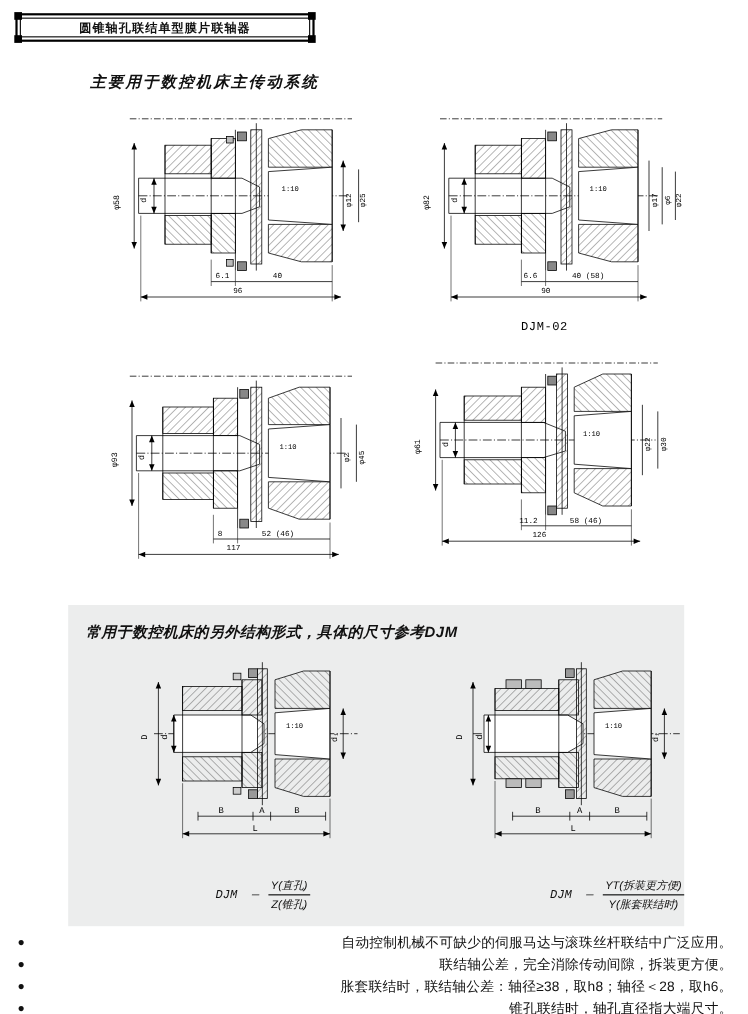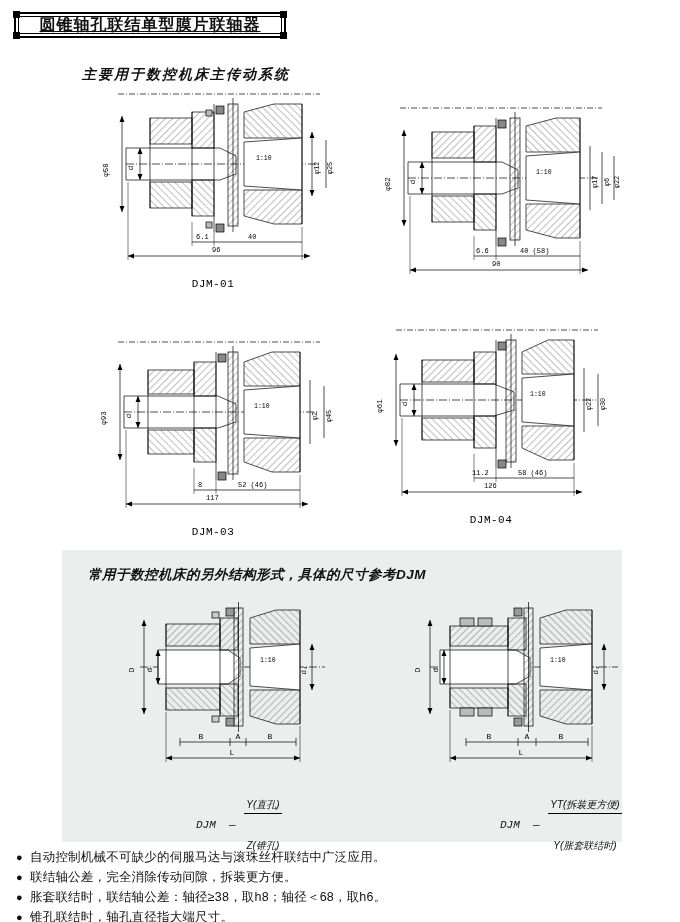--- a/index.html
+++ b/index.html
@@ -38,25 +38,24 @@
     border: 1px solid #000;
   }
   .title-text {
     position: absolute;
     left: 0; top: 0;
     width: 100%;
     height: 100%;
     display: flex;
     align-items: center;
     justify-content: center;
-    font-size: 16px;
+    font-size: 11px;
     font-weight: bold;
     letter-spacing: 1px;
     font-family: "Liberation Sans", sans-serif;
-    text-decoration: underline;
   }
   .title-corner {
     position: absolute;
     width: 7px;
     height: 7px;
     background: #000;
   }
   .tc-tl { left: -1px; top: -1px; }
   .tc-tr { right: -1px; top: -1px; }
   .tc-bl { left: -1px; bottom: -1px; }
@@ -65,21 +64,21 @@
   
   .subtitle {
     position: absolute;
     font-size: 14px;
     font-weight: bold;
     letter-spacing: 2px;
     font-style: italic;
   }
   #subtitle-main { left: 82px; top: 66px; }
   #subtitle-second {
-    left: 88px; top: 566px;
+    left: 78px; top: 566px;
     font-size: 13.5px;
     letter-spacing: 0.5px;
   }
 
   
   .gray-panel {
     position: absolute;
     left: 62px;
     top: 550px;
     width: 560px;
@@ -115,21 +114,21 @@
     line-height: 18px;
     margin-bottom: 2px;
     letter-spacing: 0.2px;
   }
   .bullet-dot {
     width: 14px;
     flex: 0 0 14px;
     font-size: 11px;
     line-height: 18px;
   }
-  .bullet-text { flex: 1; }
+  .bullet-text { flex: 1; text-align: right; }
 
   
   .formula {
     position: absolute;
     font-size: 11px;
     font-family: "Liberation Mono", monospace;
     font-style: italic;
   }
   .frac {
     display: inline-block;
@@ -140,21 +139,20 @@
   .frac .num {
     display: block;
     border-bottom: 1px solid #000;
     padding: 0 2px 1px 2px;
     font-size: 10px;
   }
   .frac .den {
     display: block;
     padding: 1px 2px 0 2px;
     font-size: 10px;
-    margin-top: 24px;
   }
   .cn { font-family: "Liberation Sans", sans-serif; font-size: 10px; }
 
   svg { display: block; }
   svg text {
     font-family: "Liberation Mono", monospace;
     fill: #000;
   }
 </style>
 </head>
@@ -169,21 +167,21 @@
   <div class="title-corner tc-bl"></div>
   <div class="title-corner tc-br"></div>
   <div class="title-text">圆锥轴孔联结单型膜片联轴器</div>
 </div>
 
 <div class="subtitle" id="subtitle-main">主要用于数控机床主传动系统</div>
 
 <div class="gray-panel"></div>
 <div class="subtitle" id="subtitle-second">常用于数控机床的另外结构形式，具体的尺寸参考DJM</div>
 
-<div class="figure" style="left:88px; top:82px; width:250px; height:210px;">
+<div class="figure" style="left:88px; top:96px; width:250px; height:210px;">
   <svg width="250" height="190" viewBox="0 0 250 190">
     <defs>
       <pattern id="h1" width="5" height="5" patternTransform="rotate(45)" patternUnits="userSpaceOnUse">
         <line x1="0" y1="0" x2="0" y2="5" stroke="#444" stroke-width="0.7"></line>
       </pattern>
       <pattern id="h2" width="5" height="5" patternTransform="rotate(-45)" patternUnits="userSpaceOnUse">
         <line x1="0" y1="0" x2="0" y2="5" stroke="#444" stroke-width="0.7"></line>
       </pattern>
     </defs>
     <g stroke="#000" fill="none" stroke-width="0.7">
@@ -244,21 +242,20 @@
       <text x="20" y="88" transform="rotate(-90 20 88)" text-anchor="middle">φ58</text>
       <text x="45" y="86" transform="rotate(-90 45 86)" text-anchor="middle">d</text>
       <text x="168" y="78" font-size="6.5">1:10</text>
       <text x="231" y="86" transform="rotate(-90 231 86)" text-anchor="middle" font-size="7">φ12</text>
       <text x="244" y="86" transform="rotate(-90 244 86)" text-anchor="middle" font-size="7">φ25</text>
       <text x="108" y="157" font-size="7">6.1</text>
       <text x="160" y="157" font-size="7">40</text>
       <text x="124" y="170" font-size="7">96</text>
     </g>
   </svg>
-  <div class="fig-caption" style="top:196px;">DJM-01</div>
 </div>
 
 <div class="figure" style="left:370px; top:96px; width:250px; height:210px;">
   <svg width="250" height="190" viewBox="0 0 250 190">
     <g stroke="#000" fill="none" stroke-width="0.7">
       <line x1="30" y1="12" x2="232" y2="12" stroke-dasharray="6,2,1,2"></line>
       <rect x="62" y="36" width="42" height="26" fill="url(#h1)"></rect>
       <rect x="62" y="100" width="42" height="26" fill="url(#h2)"></rect>
       <path d="M38 66 L132 66 L148 74 L148 92 L132 98 L38 98 Z" fill="#ffffff"></path>
       <line x1="38" y1="82" x2="230" y2="82" stroke-dasharray="8,2,1,2"></line>
@@ -299,20 +296,21 @@
       <text x="45" y="86" transform="rotate(-90 45 86)" text-anchor="middle">d</text>
       <text x="166" y="78" font-size="6.5">1:10</text>
       <text x="227" y="86" transform="rotate(-90 227 86)" text-anchor="middle" font-size="7">φ17</text>
       <text x="239" y="86" transform="rotate(-90 239 86)" text-anchor="middle" font-size="7">φ6</text>
       <text x="249" y="86" transform="rotate(-90 249 86)" text-anchor="middle" font-size="7">φ22</text>
       <text x="106" y="157" font-size="7">6.6</text>
       <text x="150" y="157" font-size="7">40 (58)</text>
       <text x="122" y="170" font-size="7">90</text>
     </g>
   </svg>
+  <div class="fig-caption" style="top:196px;">DJM-02</div>
 </div>
 
 <div class="figure" style="left:88px; top:330px; width:250px; height:210px;">
   <svg width="250" height="190" viewBox="0 0 250 190">
     <g stroke="#000" fill="none" stroke-width="0.7">
       <line x1="30" y1="12" x2="232" y2="12" stroke-dasharray="6,2,1,2"></line>
       <rect x="60" y="40" width="46" height="24" fill="url(#h1)"></rect>
       <rect x="60" y="100" width="46" height="24" fill="url(#h2)"></rect>
       <path d="M36 66 L130 66 L148 74 L148 92 L130 98 L36 98 Z" fill="#ffffff"></path>
       <line x1="36" y1="82" x2="230" y2="82" stroke-dasharray="8,2,1,2"></line>
@@ -351,21 +349,20 @@
       <text x="18" y="88" transform="rotate(-90 18 88)" text-anchor="middle">φ93</text>
       <text x="43" y="86" transform="rotate(-90 43 86)" text-anchor="middle">d</text>
       <text x="166" y="78" font-size="6.5">1:10</text>
       <text x="229" y="86" transform="rotate(-90 229 86)" text-anchor="middle" font-size="7">φ2</text>
       <text x="243" y="86" transform="rotate(-90 243 86)" text-anchor="middle" font-size="7">φ45</text>
       <text x="110" y="157" font-size="7">8</text>
       <text x="150" y="157" font-size="7">52 (46)</text>
       <text x="118" y="170" font-size="7">117</text>
     </g>
   </svg>
-  <div class="fig-caption" style="top:196px;">DJM-03</div>
 </div>
 
 <div class="figure" style="left:366px; top:318px; width:250px; height:210px;">
   <svg width="250" height="190" viewBox="0 0 250 190">
     <g stroke="#000" fill="none" stroke-width="0.7">
       <line x1="30" y1="12" x2="232" y2="12" stroke-dasharray="6,2,1,2"></line>
       <rect x="56" y="42" width="52" height="22" fill="url(#h1)"></rect>
       <rect x="56" y="100" width="52" height="22" fill="url(#h2)"></rect>
       <path d="M34 66 L128 66 L148 74 L148 92 L128 98 L34 98 Z" fill="#ffffff"></path>
       <line x1="34" y1="82" x2="230" y2="82" stroke-dasharray="8,2,1,2"></line>
@@ -404,21 +401,20 @@
       <text x="16" y="88" transform="rotate(-90 16 88)" text-anchor="middle">φ61</text>
       <text x="41" y="86" transform="rotate(-90 41 86)" text-anchor="middle">d</text>
       <text x="164" y="78" font-size="6.5">1:10</text>
       <text x="225" y="86" transform="rotate(-90 225 86)" text-anchor="middle" font-size="7">φ22</text>
       <text x="239" y="86" transform="rotate(-90 239 86)" text-anchor="middle" font-size="7">φ30</text>
       <text x="106" y="157" font-size="7">11.2</text>
       <text x="152" y="157" font-size="7">58 (46)</text>
       <text x="118" y="170" font-size="7">126</text>
     </g>
   </svg>
-  <div class="fig-caption" style="top:196px;">DJM-04</div>
 </div>
 
 <div class="figure" style="left:100px; top:592px; width:240px; height:180px;">
   <svg width="240" height="180" viewBox="0 0 240 180">
     <g stroke="#000" fill="none" stroke-width="0.7">
 
       <line x1="40" y1="75" x2="225" y2="75" stroke-dasharray="8,2,1,2"></line>
 
       <rect x="66" y="32" width="54" height="22" fill="url(#h1)"></rect>
       <rect x="66" y="96" width="54" height="22" fill="url(#h2)"></rect>
@@ -563,19 +559,19 @@
   <div class="bullet-row">
     <span class="bullet-dot">●</span>
     <span class="bullet-text">自动控制机械不可缺少的伺服马达与滚珠丝杆联结中广泛应用。</span>
   </div>
   <div class="bullet-row">
     <span class="bullet-dot">●</span>
     <span class="bullet-text">联结轴公差，完全消除传动间隙，拆装更方便。</span>
   </div>
   <div class="bullet-row">
     <span class="bullet-dot">●</span>
-    <span class="bullet-text">胀套联结时，联结轴公差：轴径≥38，取h8；轴径＜68，取h6。</span>
+    <span class="bullet-text">胀套联结时，联结轴公差：轴径≥38，取h8；轴径＜28，取h6。</span>
   </div>
   <div class="bullet-row">
     <span class="bullet-dot">●</span>
     <span class="bullet-text">锥孔联结时，轴孔直径指大端尺寸。</span>
   </div>
 </div>
 
 </body></html>

